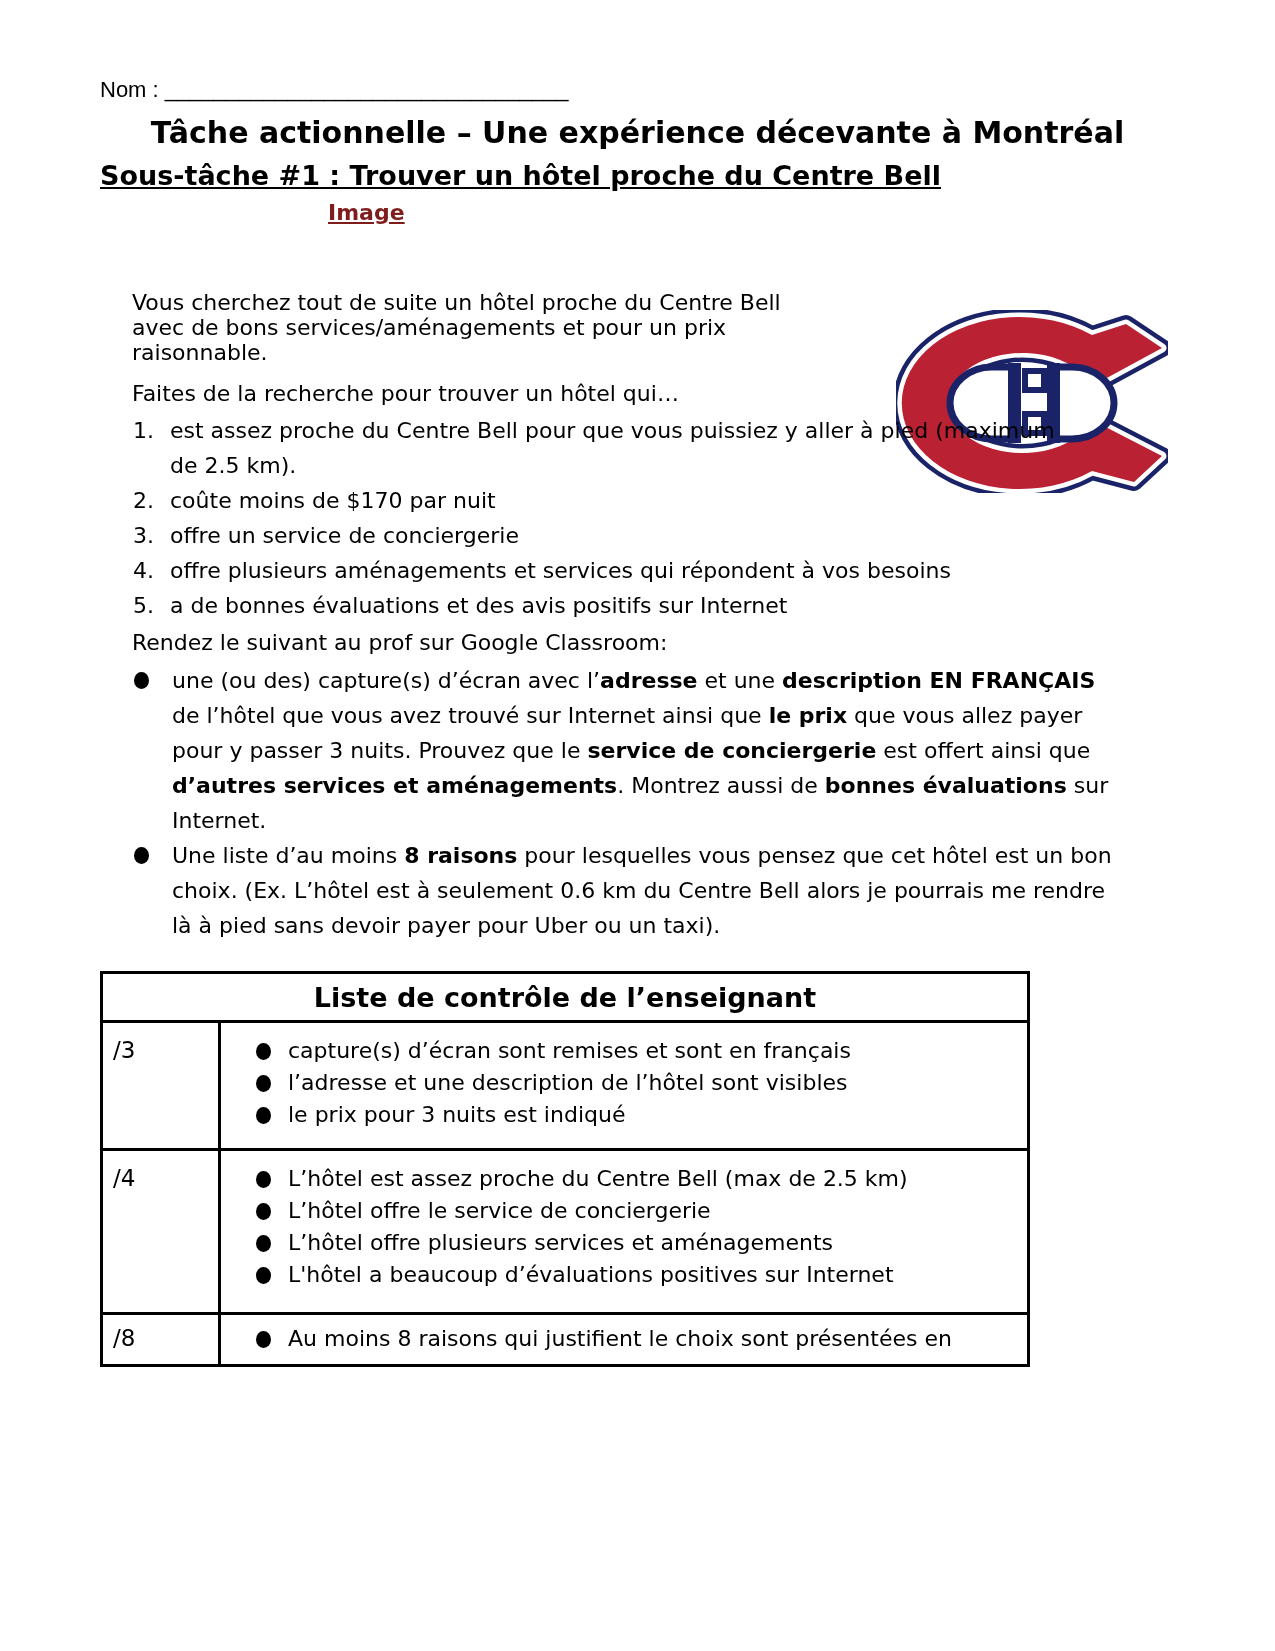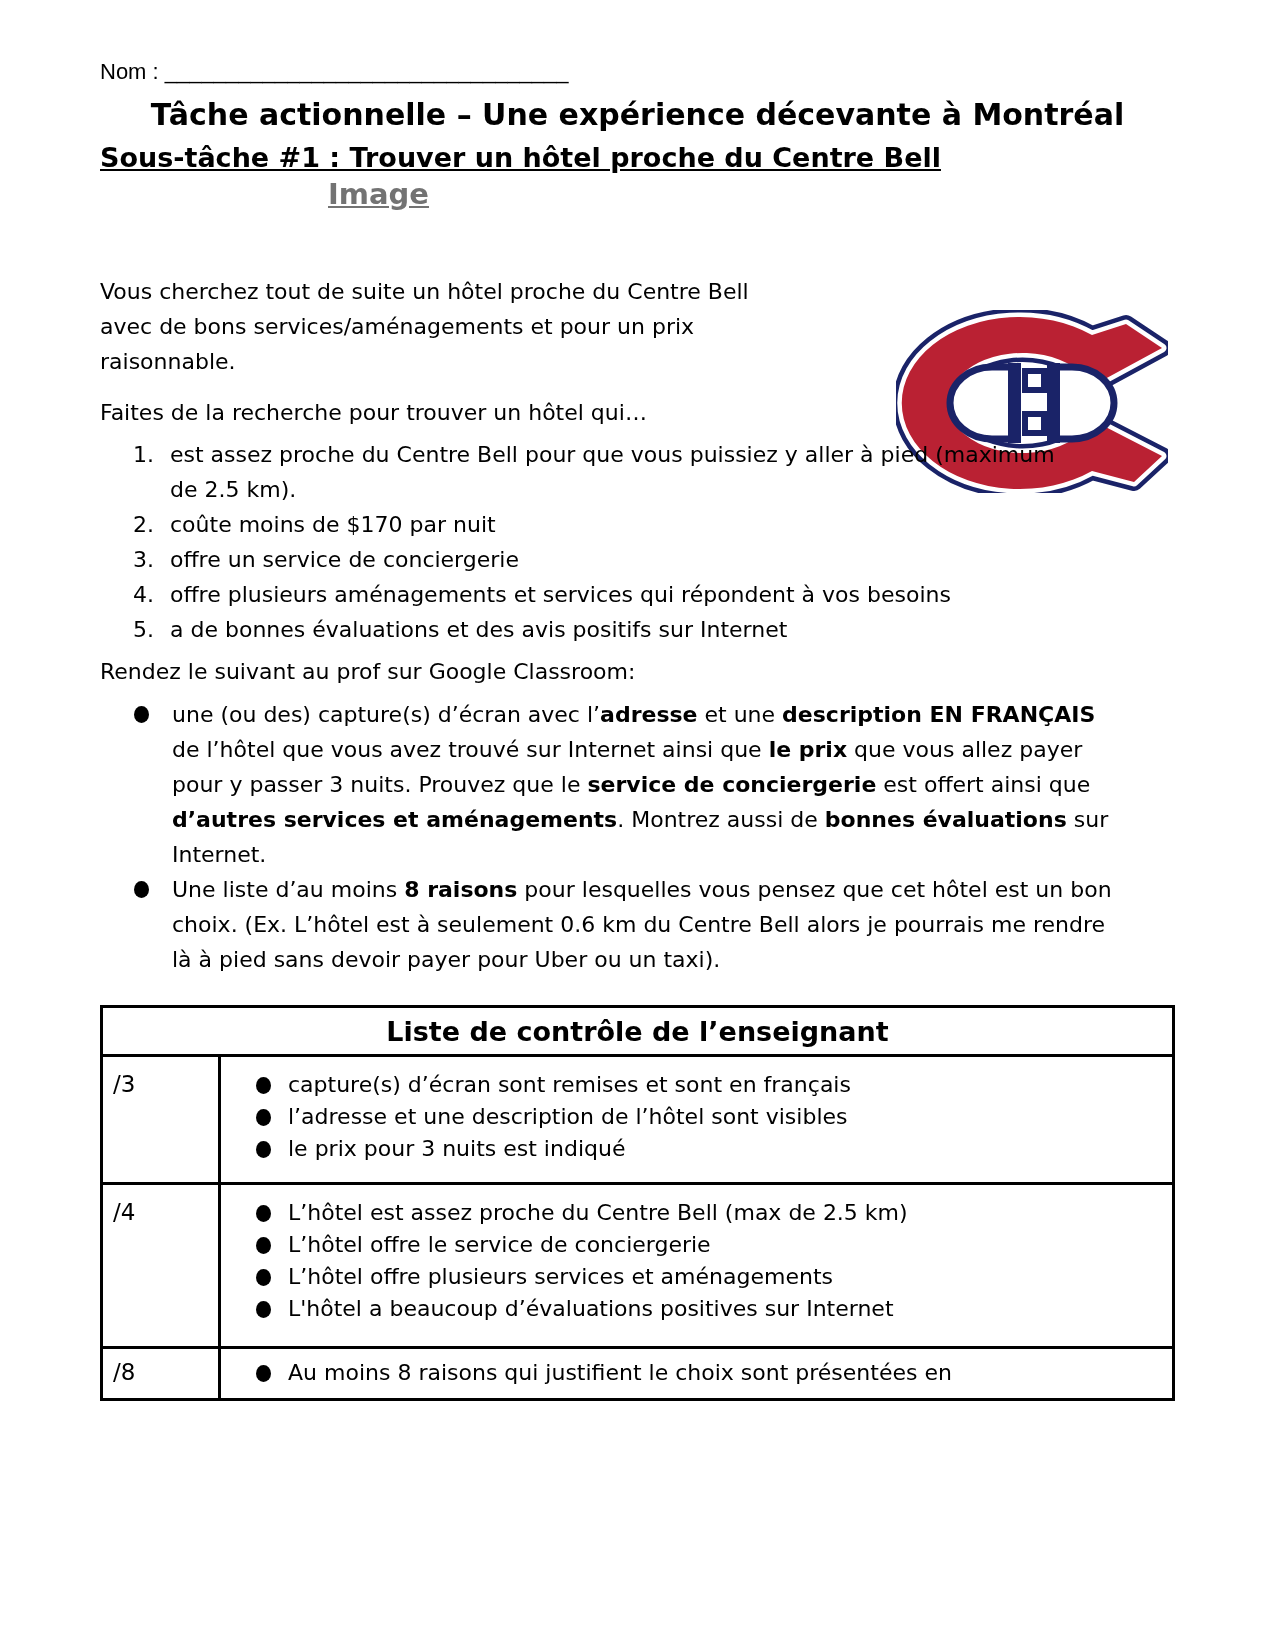--- a/index.html
+++ b/index.html
@@ -9,21 +9,21 @@
     width:1275px; height:1651px;
     margin:0 auto;
     background:#ffffff;
     color:#000000;
     font-family:"DejaVu Sans", sans-serif;
     font-size:22px;
     overflow:hidden;
   }
   .content {
     position:absolute;
-    left:100px; top:54px;
+    left:100px; top:72px;
     width:1075px;
   }
   .name-line {
     font-family:"Liberation Sans", sans-serif;
     font-size:22px; line-height:35px;
     white-space:nowrap;
   }
   .doc-title {
     font-size:30px; line-height:36px;
     font-weight:bold;
@@ -35,32 +35,32 @@
     font-size:27px; line-height:33px;
     font-weight:bold;
     text-decoration:underline;
     margin-top:4px;
   }
   .image-line {
     margin:7px 0 1px 228px;
     line-height:27px;
   }
   .image-link {
-    color:#737373;
-    font-weight:bold;
-    font-size:29px;
+    color:#7f1d1d;
+    font-weight:bold;
+    font-size:22px;
     text-decoration:underline;
     cursor:pointer;
   }
   .subtitle-heading {
     font-size:27px; line-height:33px;
     font-weight:bold;
     text-decoration:underline;
   }
-  .para { line-height:35px; }
+  .para { line-height:25px;margin-left:32px; }
   .intro-para { margin-top:64px; width:690px; }
   .search-prompt { margin-top:16px; }
   ol.criteria-list {
     list-style:none;
     counter-reset:crit;
     margin:7px 115px 0 0;
     padding-left:70px;
   }
   ol.criteria-list > li {
     position:relative;
@@ -85,21 +85,21 @@
   ul.deliverables-list > li::before {
     content:"";
     position:absolute;
     left:-38px; top:9px;
     width:15px; height:17px;
     border-radius:50%;
     background:#000;
   }
   table.checklist {
     border-collapse:collapse;
-    width:1075px;
+    width:930px;
     margin-top:28px;
   }
   table.checklist td {
     border:3px solid #000000;
     vertical-align:top;
   }
   td.checklist-title-cell {
     text-align:center;
     font-weight:bold;
     font-size:27px;

